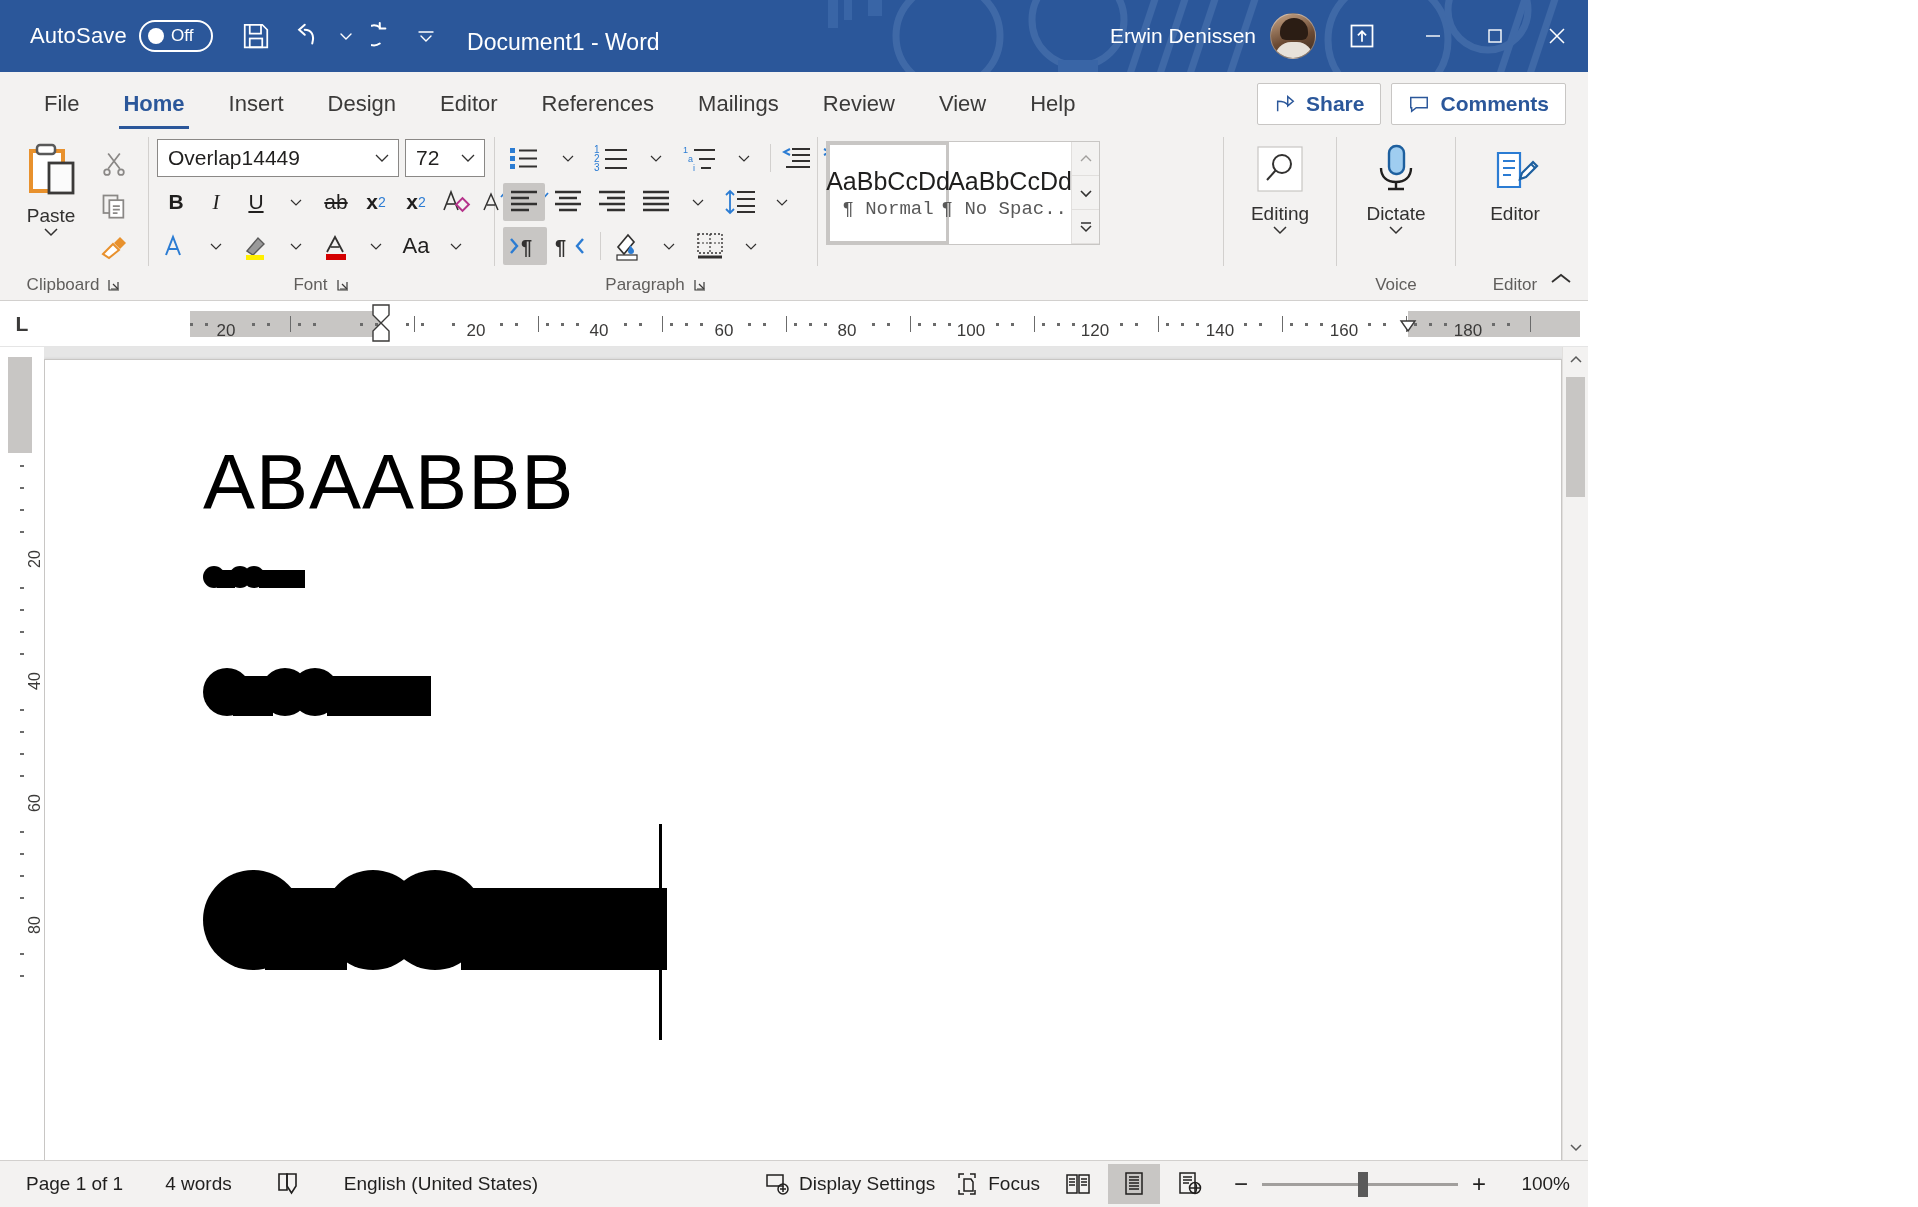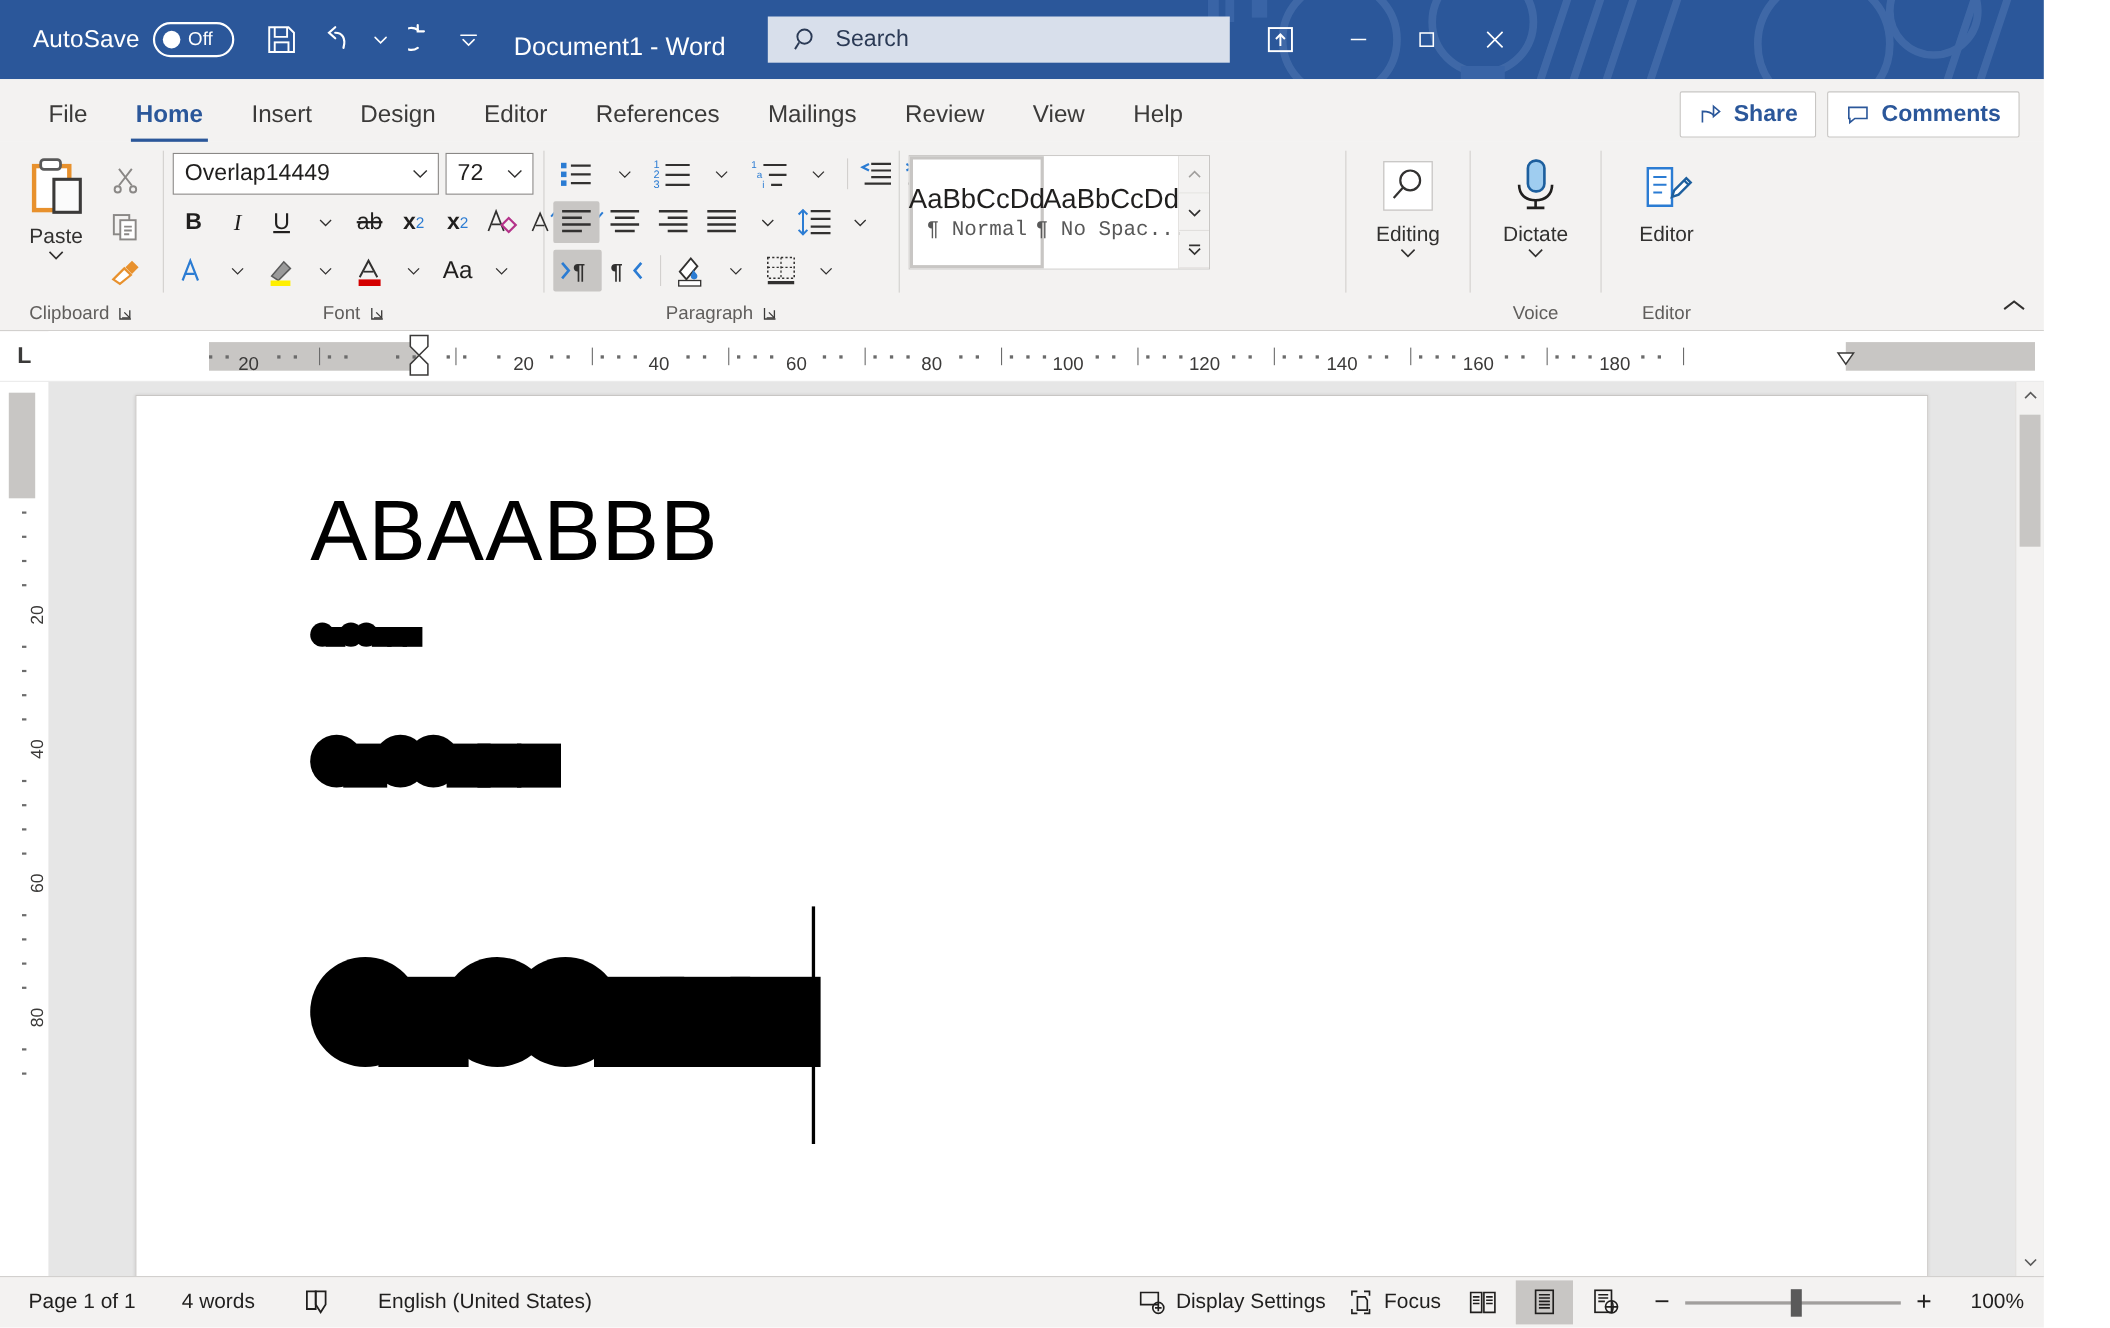--- a/index.html
+++ b/index.html
@@ -3,21 +3,21 @@
 <meta charset="utf-8">
 <style>
   * { box-sizing: border-box; }
   html, body {
     margin: 0; padding: 0;
     width: 1918px; height: 1207px;
     overflow: hidden;
     font-family: "Liberation Sans", sans-serif;
     background: #ffffff;
   }
-  .app { width: 1858px; height: 1207px; position: relative; display: flex; flex-direction: column; }
+  .app { width: 1588px; height: 1207px; position: relative; display: flex; flex-direction: column; }
 
   
   .titlebar {
     height: 72px; background: #2b579a; position: relative;
     display: flex; align-items: center; flex-shrink: 0;
     overflow: hidden;
   }
   .tb-deco { position: absolute; right: 0; top: 0; width: 760px; height: 72px; opacity: .30; pointer-events: none; }
   .autosave-wrap { display: flex; align-items: center; gap: 12px; margin-left: 30px; z-index: 2; }
   .autosave-label { color: #fff; font-size: 22px; letter-spacing: .2px; }
@@ -240,28 +240,25 @@
       <span class="qat-btn narrow">
         <svg width="22" height="22" viewBox="0 0 22 22" fill="none" stroke="#fff" stroke-width="1.4" stroke-linecap="round">
             <path d="M4 7h14"></path>
             <path d="M6 11l5 5 5-5"></path>
           </svg>
       </span>
     </div>
 
     <div class="title-text">Document1  -  Word</div>
 
-    <div class="searchbox">
-      <svg width="26" height="26" viewBox="0 0 24 24" fill="none" stroke="#2b3a55" stroke-width="1.6">
-        <circle cx="10.5" cy="9.5" r="6"></circle>
-          <path d="M6 14.5 2.5 20"></path>
-      </svg>
-      <span class="sbtext">Search</span>
-    </div>
-
+
+    <div class="account">
+      <span class="name">Erwin Denissen</span>
+      <span class="avatar"></span>
+    </div>
 
     <span class="ribbonopts">
       <svg width="28" height="28" viewBox="0 0 24 24" fill="none" stroke="#fff" stroke-width="1.5">
         <rect x="3" y="3" width="18" height="18"></rect>
           <path d="M12 17V8"></path>
           <path d="M8.5 11.5 12 8l3.5 3.5"></path>
       </svg>
     </span>
 
     <div class="wincontrols">

